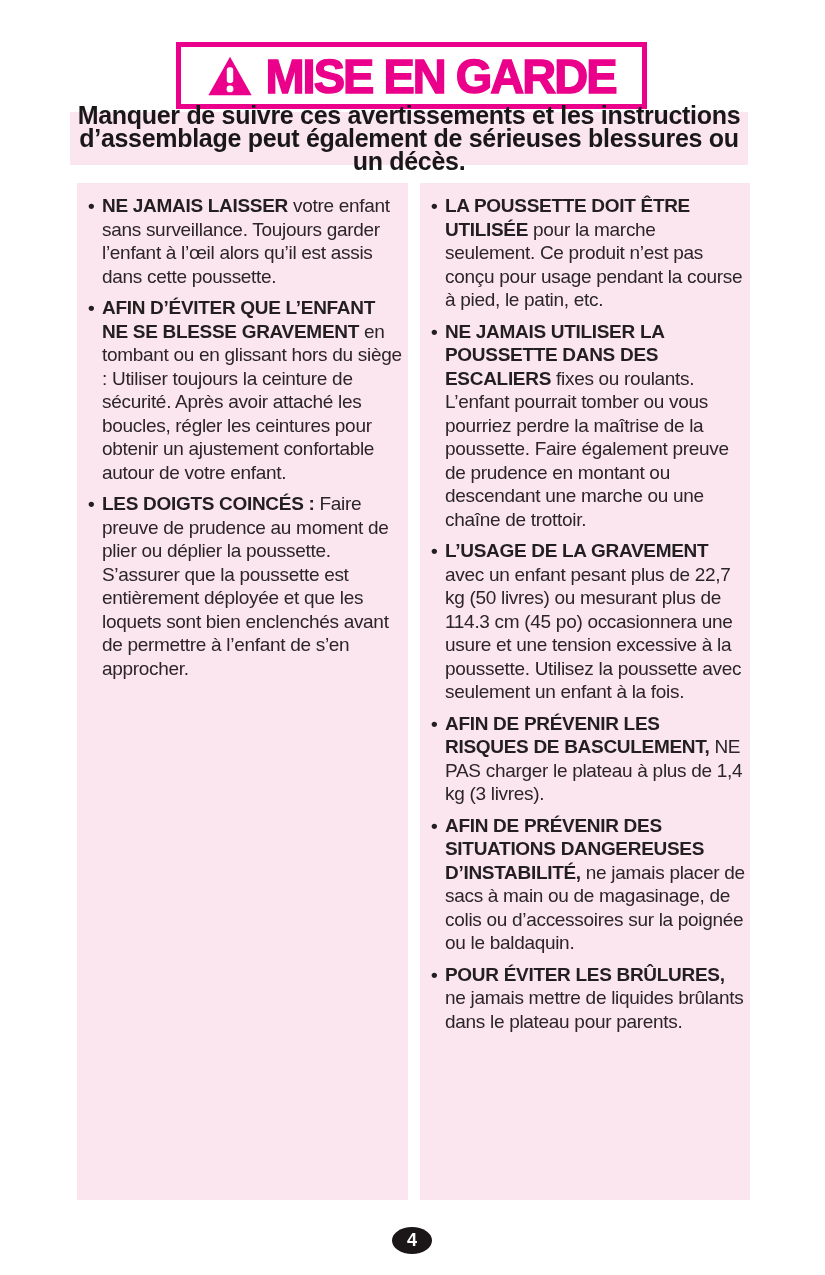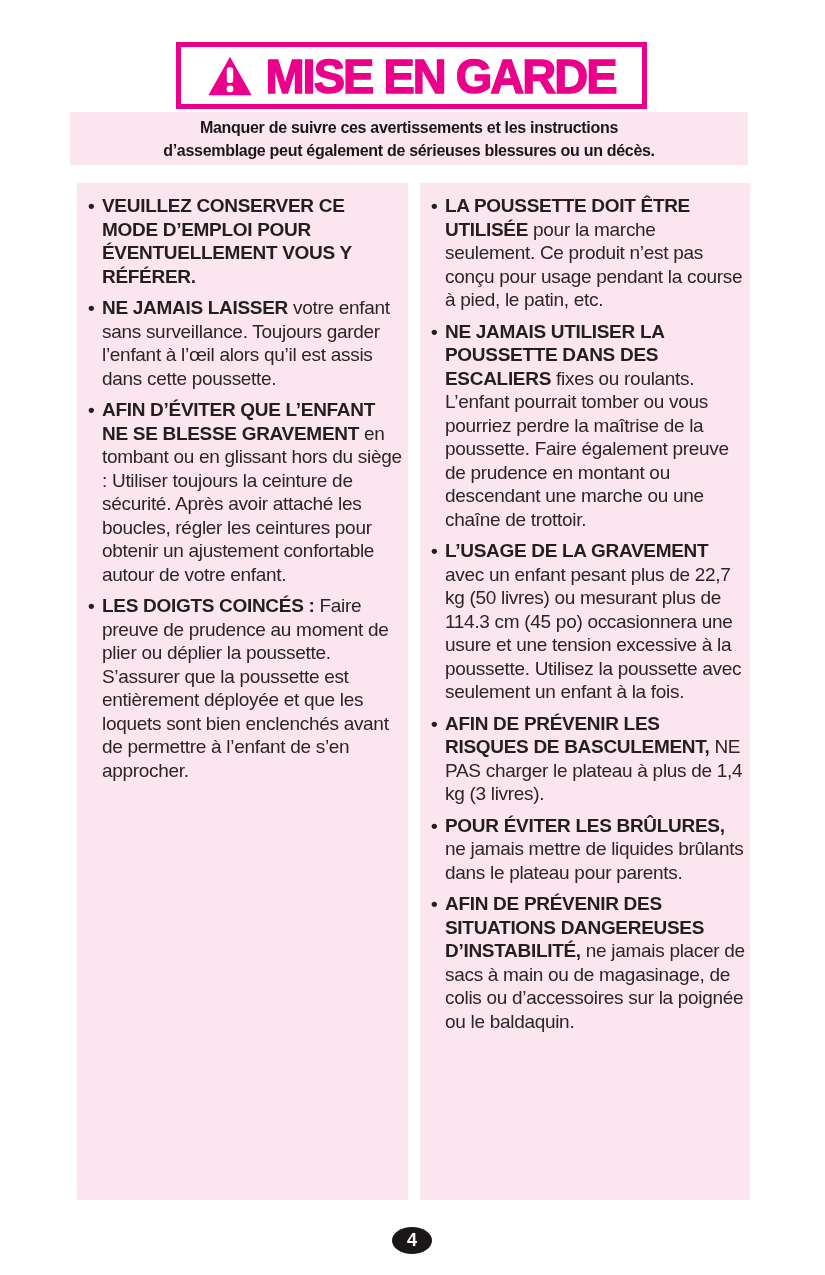--- a/index.html
+++ b/index.html
@@ -46,21 +46,21 @@
     position: absolute;
     left: 70px; top: 112px;
     width: 678px; height: 53px;
     background: #FBE5EE;
     display: flex;
     flex-direction: column;
     align-items: center;
     justify-content: center;
     text-align: center;
     font-weight: bold;
-    font-size: 16px;
+    font-size: 25px;
     line-height: 23px;
     letter-spacing: -0.3px;
     color: #1a1719;
   }
 
   
   .col {
     position: absolute;
     top: 183px;
     height: 1017px;
@@ -128,35 +128,34 @@
     <span class="title-text">MISE EN GARDE</span>
   </div>
 
   <div class="banner">
     <div>Manquer de suivre ces avertissements et les instructions</div>
     <div>d’assemblage peut également de sérieuses blessures ou un décès.</div>
   </div>
 
   <div class="col col-left">
     <ul class="warnings">
-      <li><span class="b">VEUILLEZ CONSERVER CE MODE D’EMPLOI POUR ÉVENTUELLEMENT VOUS Y RÉFÉRER.</span><span></span></li>
       <li><span class="b">NE JAMAIS LAISSER</span><span> votre enfant sans surveillance. Toujours garder l’enfant à l’œil alors qu’il est assis dans cette poussette.</span></li>
       <li><span class="b">AFIN D’ÉVITER QUE L’ENFANT NE SE BLESSE GRAVEMENT</span><span> en tombant ou en glissant hors du siège : Utiliser toujours la ceinture de sécurité. Après avoir attaché les boucles, régler les ceintures pour obtenir un ajustement confortable autour de votre enfant.</span></li>
       <li><span class="b">LES DOIGTS COINCÉS :</span><span> Faire preuve de prudence au moment de plier ou déplier la poussette. S’assurer que la poussette est entièrement déployée et que les loquets sont bien enclenchés avant de permettre à l’enfant de s’en approcher.</span></li>
     </ul>
   </div>
 
   <div class="col col-right">
     <ul class="warnings">
       <li><span class="b">LA POUSSETTE DOIT ÊTRE UTILISÉE</span><span> pour la marche seulement. Ce produit n’est pas conçu pour usage pendant la course à pied, le patin, etc.</span></li>
       <li><span class="b">NE JAMAIS UTILISER LA POUSSETTE DANS DES ESCALIERS</span><span> fixes ou roulants. L’enfant pourrait tomber ou vous pourriez perdre la maîtrise de la poussette. Faire également preuve de prudence en montant ou descendant une marche ou une chaîne de trottoir.</span></li>
       <li><span class="b">L’USAGE DE LA GRAVEMENT</span><span> avec un enfant pesant plus de 22,7 kg (50 livres) ou mesurant plus de 114.3 cm (45 po) occasionnera une usure et une tension excessive à la poussette. Utilisez la poussette avec seulement un enfant à la fois.</span></li>
       <li><span class="b">AFIN DE PRÉVENIR LES RISQUES DE BASCULEMENT,</span><span> NE PAS charger le plateau à plus de 1,4 kg (3 livres).</span></li>
+      <li><span class="b">AFIN DE PRÉVENIR DES SITUATIONS DANGEREUSES D’INSTABILITÉ,</span><span> ne jamais placer de sacs à main ou de magasinage, de colis ou d’accessoires sur la poignée ou le baldaquin.</span></li>
       <li><span class="b">POUR ÉVITER LES BRÛLURES,</span><span> ne jamais mettre de liquides brûlants dans le plateau pour parents.</span></li>
-      <li><span class="b">AFIN DE PRÉVENIR DES SITUATIONS DANGEREUSES D’INSTABILITÉ,</span><span> ne jamais placer de sacs à main ou de magasinage, de colis ou d’accessoires sur la poignée ou le baldaquin.</span></li>
     </ul>
   </div>
 
   <div class="page-num">
     <span>4</span>
   </div>
 
 </div>
 
 </body></html>

